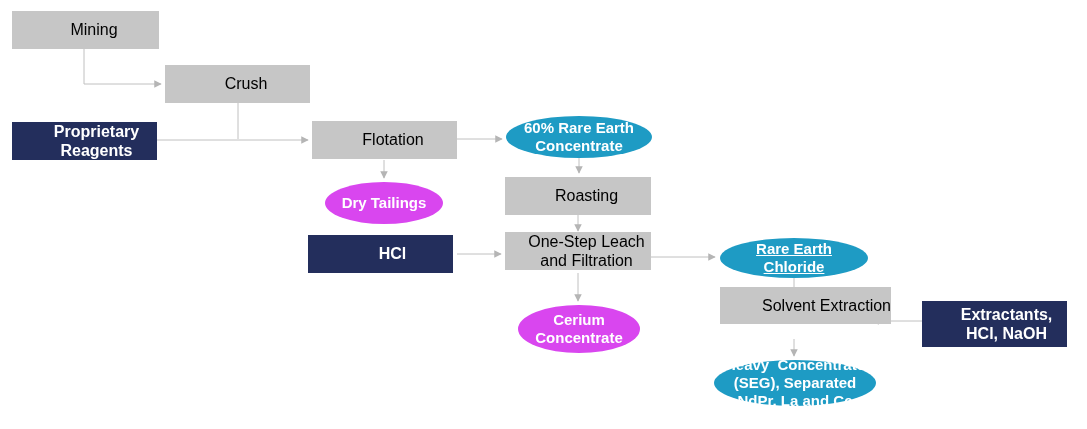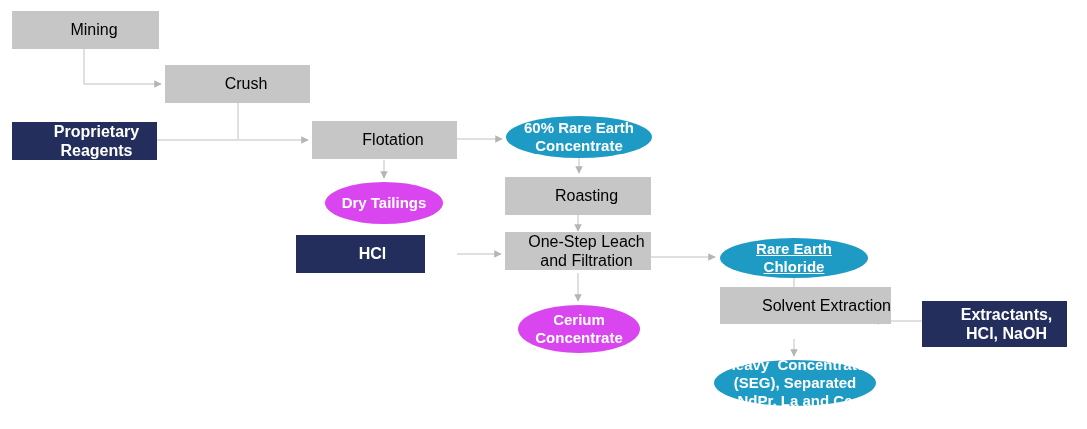--- a/index.html
+++ b/index.html
@@ -108,21 +108,21 @@
   </div>
 
   <div class="node ellipse dark" style="left:325px; top:182px; width:118px; height:42px;">
     <span class="lbl">Dry Tailings</span>
   </div>
 
   <div class="node box gray" style="left:505px; top:177px; width:146px; height:38px;">
     <span class="lbl">Roasting</span>
   </div>
 
-  <div class="node box navy" style="left:296px; top:235px; width:129px; height:38px;">
+  <div class="node box navy" style="left:308px; top:235px; width:145px; height:38px;">
     <span class="lbl">HCl</span>
   </div>
 
   <div class="node box gray" style="left:505px; top:232px; width:146px; height:38px;">
     <span class="lbl">One-Step Leach
 and Filtration</span>
   </div>
 
   <div class="node ellipse light" style="left:720px; top:238px; width:148px; height:40px;text-decoration:underline;">
     <span class="lbl">Rare Earth

